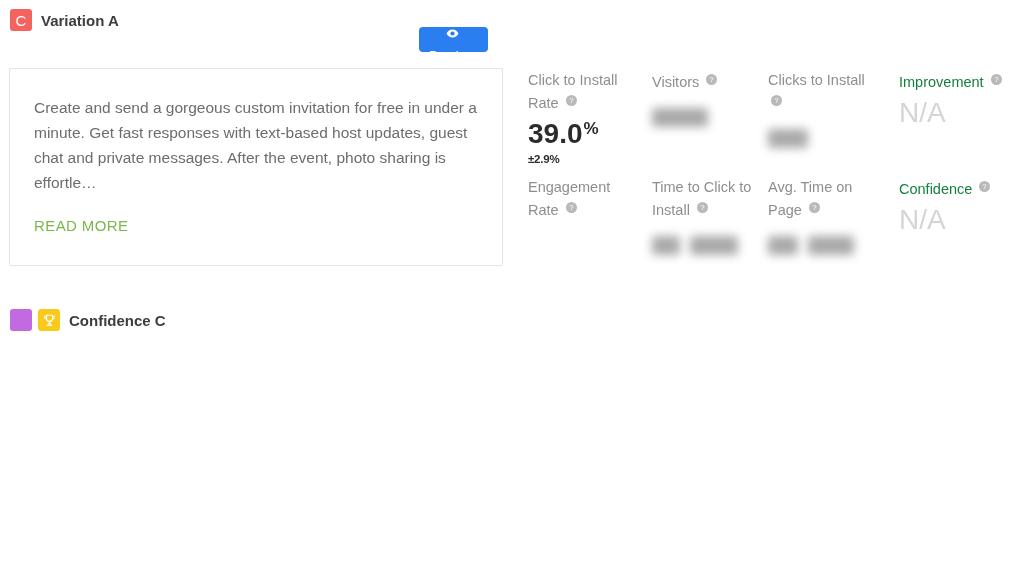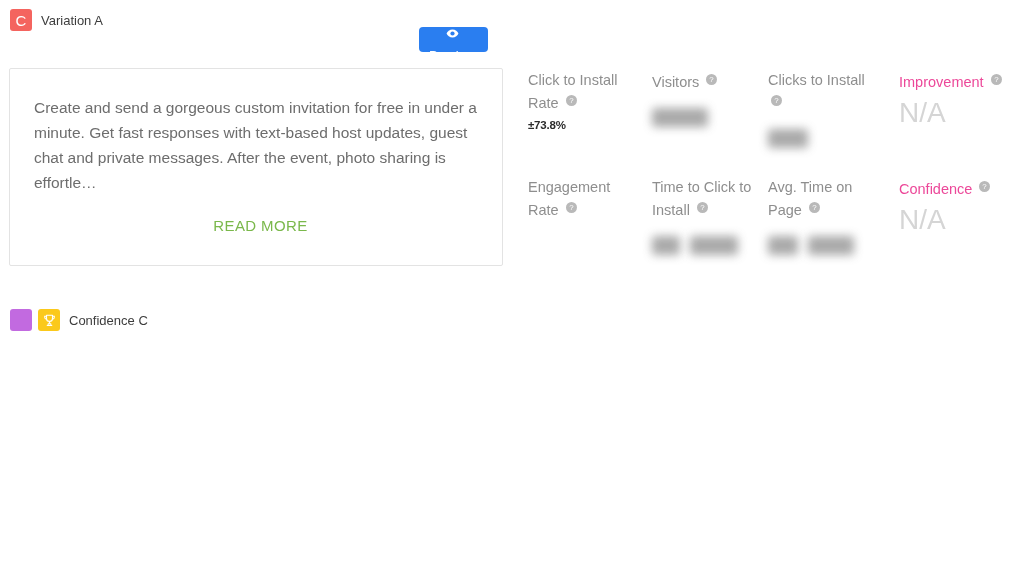--- a/index.html
+++ b/index.html
@@ -52,23 +52,24 @@
     border-radius: 3px;
     margin-left: 6px;
     flex: 0 0 auto;
     display: flex;
     align-items: center;
     justify-content: center;
   }
 
   .var-title {
     margin-left: 9px;
-    font-size: 13px;
+    font-size: 15px;
     color: #3d3d3d;
     white-space: nowrap;
+    font-weight: bold;
   }
 
   
   .preview-btn {
     position: absolute;
     left: 419px;
     top: 27px;
     height: 25px;
     padding: 0 13px 0 10px;
     border: none;
@@ -99,21 +100,21 @@
   .card-a { top: 68px; height: 198px; }
 
   .card-body {
     font-size: 15.5px;
     line-height: 25px;
     color: #6d6d6d;
   }
 
   .read-more {
     display: block;
-    text-align: center;
+    text-align: left;
     margin-top: 22px;
     color: #7ab84b;
     font-size: 15px;
     letter-spacing: 0.4px;
     text-decoration: none;
     cursor: pointer;
   }
 
   
   .metrics {
@@ -127,21 +128,21 @@
   .metrics-a2 { top: 177px; }
 
   .metric { padding-right: 8px; }
 
   .metric-label {
     font-size: 14.5px;
     line-height: 21px;
     color: #8e8e8e;
     max-width: 112px;
   }
-  .metric-label.muted { color: #ec4899; }
+  .metric-label.muted { color: #15803d; }
 
   .help-icon {
     display: inline-block;
     vertical-align: 2px;
     margin-left: 3px;
   }
 
   .metric-value {
     margin-top: 6px;
     font-size: 28px;
@@ -211,21 +212,22 @@
       <div class="card-body">Create and send a gorgeous custom invitation for free in under a minute. Get fast responses with text-based host updates, guest chat and private messages. After the event, photo sharing is effortle…</div>
       <a class="read-more">READ MORE</a>
     </div>
 
     <div class="metrics metrics-a1">
         <div class="metric">
           <div class="metric-label">Click to Install Rate <span class="help-icon"><svg width="11" height="11" viewBox="0 0 12 12">
                 <circle cx="6" cy="6" r="6" fill="#b9b9b9"></circle>
                 <text x="6" y="8.9" text-anchor="middle" font-size="8.6" fill="#ffffff" font-family="Liberation Sans, sans-serif">?</text>
               </svg></span></div>
-          <div class="metric-margin">±73.8%</div>
+          <div class="metric-value">39.0<span class="pct">%</span></div>
+          <div class="metric-margin">±2.9%</div>
         </div>
         <div class="metric">
           <div class="metric-label">Visitors <span class="help-icon"><svg width="11" height="11" viewBox="0 0 12 12">
                 <circle cx="6" cy="6" r="6" fill="#b9b9b9"></circle>
                 <text x="6" y="8.9" text-anchor="middle" font-size="8.6" fill="#ffffff" font-family="Liberation Sans, sans-serif">?</text>
               </svg></span></div>
           <div class="metric-value blurred"><span class="blur-bar" style="width: 56px;"></span></div>
         </div>
         <div class="metric">
           <div class="metric-label">Clicks to Install <span class="help-icon"><svg width="11" height="11" viewBox="0 0 12 12">

